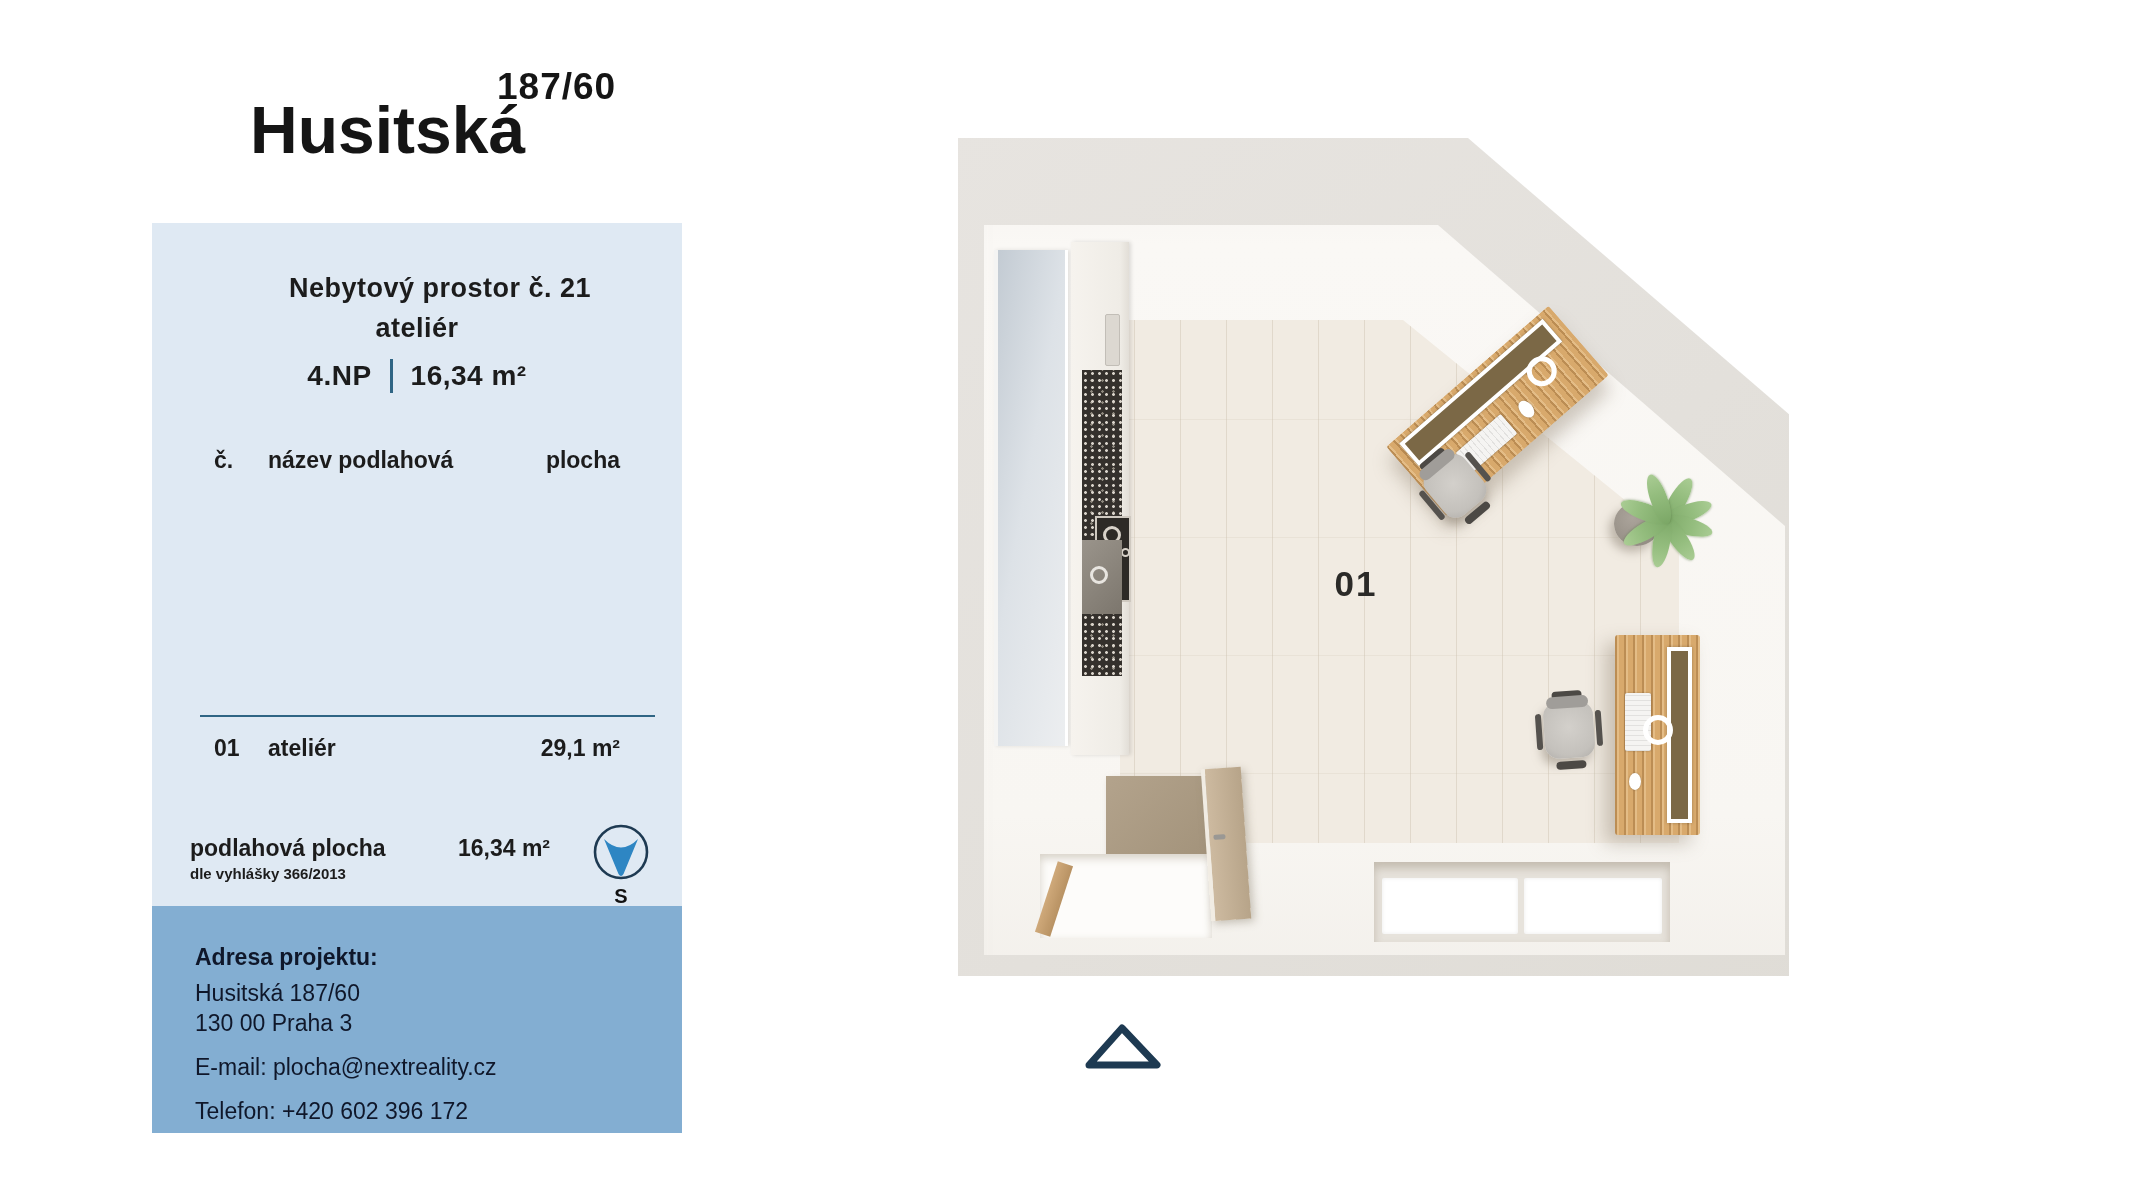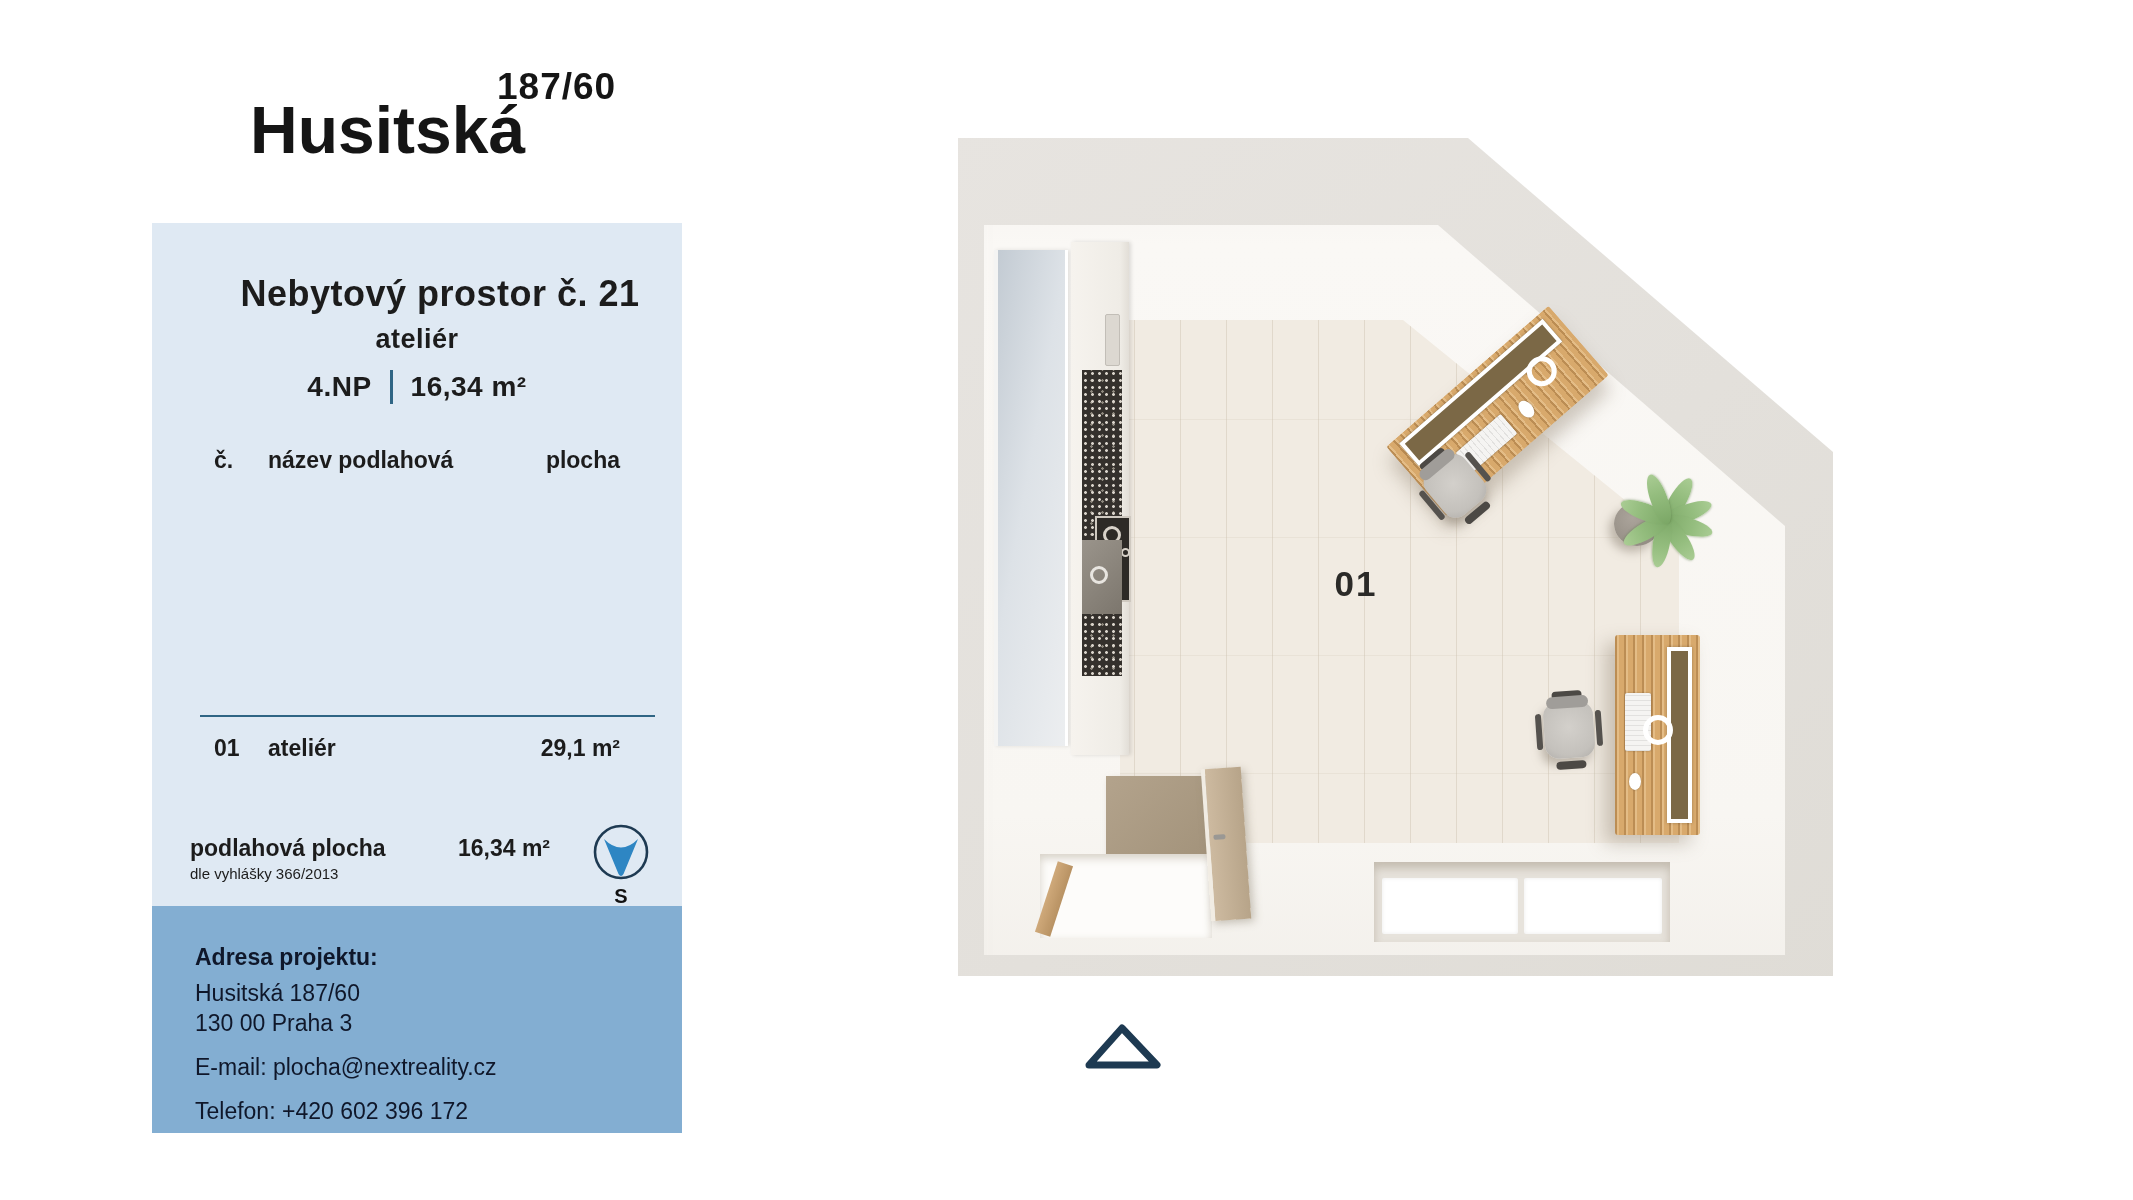--- a/index.html
+++ b/index.html
@@ -1,44 +1,44 @@
 <!DOCTYPE html>
 <html><head>
 <meta charset="utf-8">
 <style>
   * { margin:0; padding:0; box-sizing:border-box; }
   html,body { background:#ffffff; }
   body { font-family:"Liberation Sans", sans-serif; color:#1c1c1c; }
-  #stage { position:relative; width:2133px; height:1200px; background:#ffffff; overflow:hidden; }
+  #stage { position:relative; width:1789px; height:1200px; background:#ffffff; overflow:hidden; }
 
   
   .street-number { position:absolute; left:497px; top:66px; font-size:37px; font-weight:700; letter-spacing:1px; color:#151515; }
   .street-name   { position:absolute; left:250px; top:92px; font-size:66px; font-weight:700; letter-spacing:0px; color:#151515; }
 
   
   .panel-light { position:absolute; left:152px; top:223px; width:530px; height:683px; background:#dfe9f3; }
   .panel-dark  { position:absolute; left:152px; top:906px; width:530px; height:227px; background:#83aed2; }
 
   .unit-head { position:absolute; left:0; top:50px; width:100%; text-align:center; }
-  .unit-line1 { font-size:36px; font-weight:600; letter-spacing:.5px;padding-left:46px; }
+  .unit-line1 { font-size:27px; font-weight:600; letter-spacing:.5px;padding-left:46px; }
   .unit-line2 { font-size:27px; font-weight:600; letter-spacing:.5px; margin-top:9px; }
   .unit-meta  { margin-top:15px; font-size:28px; font-weight:600; letter-spacing:.5px; display:flex; justify-content:center; align-items:center; gap:18px; }
   .unit-sep   { display:inline-block; width:3px; height:34px; background:#2f6584; }
 
   .room-table { position:absolute; left:0; top:224px; width:100%; font-size:23px; }
   .rt-head { position:relative; height:30px; font-weight:600; }
   .rt-rule { position:absolute; left:48px; right:27px; top:268px; height:2px; background:#2f6584; }
   .rt-row  { position:absolute; left:0; top:288px; width:100%; height:30px; font-weight:600; }
   .col-num  { position:absolute; left:62px; }
   .col-name { position:absolute; left:116px; }
   .col-area { position:absolute; right:62px; text-align:right; }
 
   .summary { position:absolute; left:0; top:612px; width:100%; }
   .sum-label { position:absolute; left:38px; top:0; font-size:23px; font-weight:700; }
-  .sum-note  { position:absolute; left:38px; top:30px; font-size:15px; font-weight:400; }
+  .sum-note  { position:absolute; left:38px; top:30px; font-size:15px; font-weight:700; }
   .sum-value { position:absolute; left:250px; width:148px; top:0; font-size:23px; font-weight:600; text-align:right; }
 
   .compass { position:absolute; left:439px; top:600px; width:60px; height:88px; }
   .compass svg { display:block; }
   .compass-letter { position:absolute; left:0; top:62px; width:60px; text-align:center; font-size:20px; font-weight:700; color:#111; }
 
   .addr { position:absolute; left:43px; top:40px; line-height:1.0; color:#0f172a; }
   .addr-heading { font-size:23px; font-weight:700; margin-bottom:13px; }
   .addr-line { font-size:23px; font-weight:500; margin-bottom:7px; }
   .addr-row { font-size:23px; margin-top:21px; }

